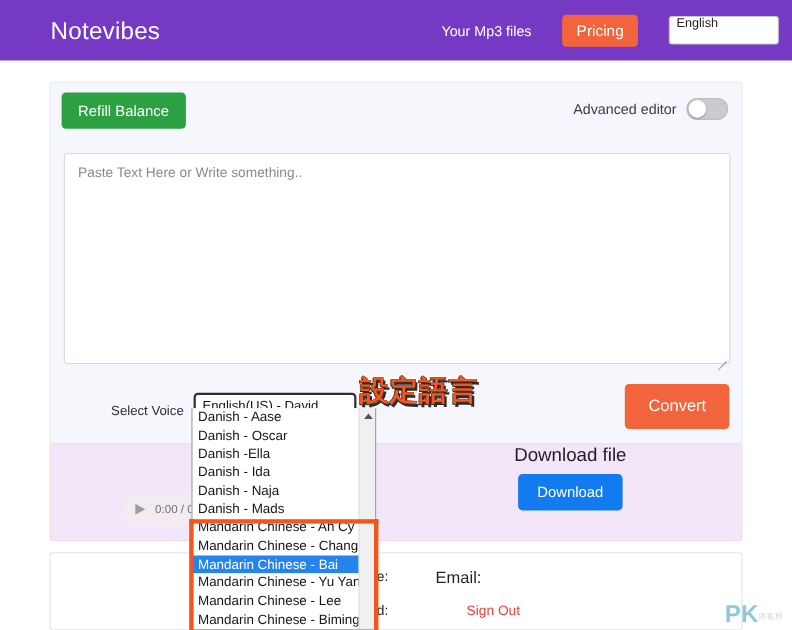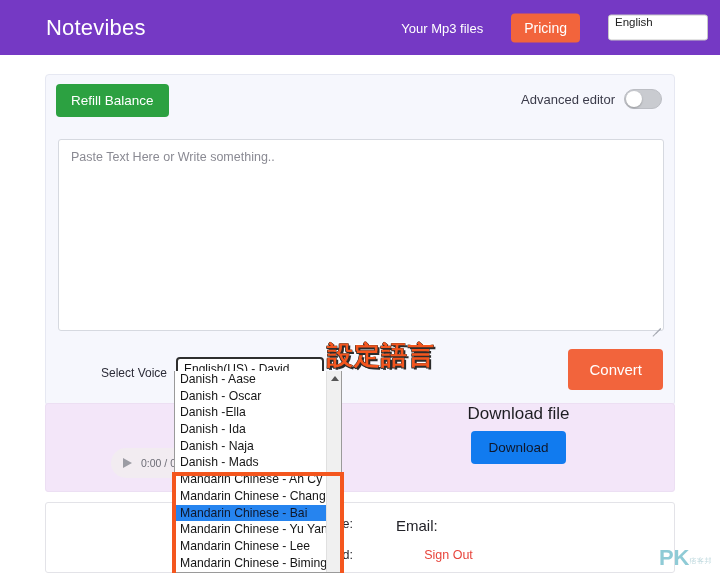--- a/index.html
+++ b/index.html
@@ -210,21 +210,21 @@
   }
   .audio-time {
     font-size: 10.5px;
     color: #6d6d76;
     white-space: nowrap;
   }
   .download-btn {
     display: block;
     margin: 7px auto 0;
     background: #117BEF;
-    color: #0f172a;
+    color: #ffffff;
     border: none; border-radius: 4px;
     font-size: 13.5px;
     padding: 9px 17px;
     cursor: pointer;
     font-family: inherit;
   }
 
   
   .account-panel {
     position: absolute;
@@ -279,21 +279,21 @@
     height: 16.7px;
     line-height: 16.7px;
     font-size: 12.2px;
     color: #161616;
     padding-left: 5px;
     white-space: nowrap;
     cursor: pointer;
   }
   .dd-item.selected {
     background: #2684EF;
-    color: #0f172a;
+    color: #ffffff;
   }
   .dd-track {
     position: absolute;
     right: 0; top: 0;
     width: 15px; height: 100%;
     background: #F0F0F0;
     border-left: 1px solid #e0e0e0;
     cursor: pointer;
   }
   .dd-arrow-up {

